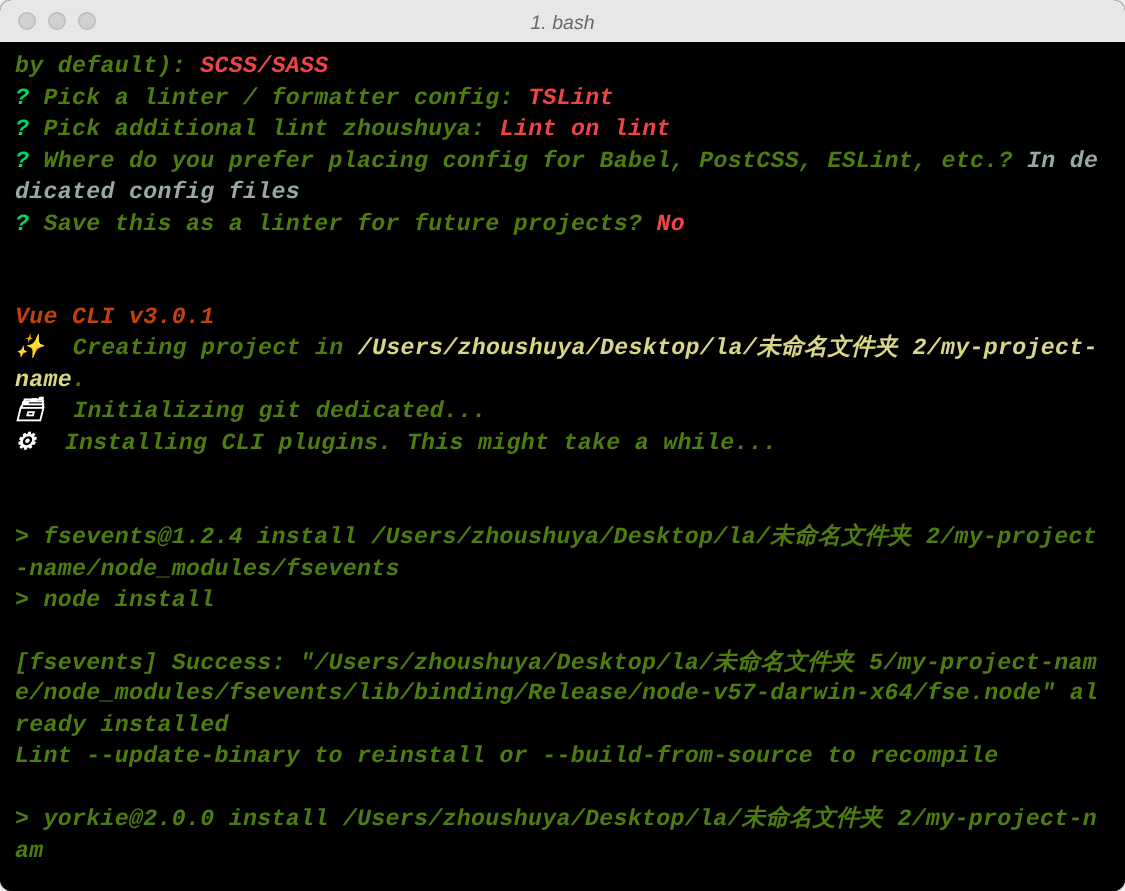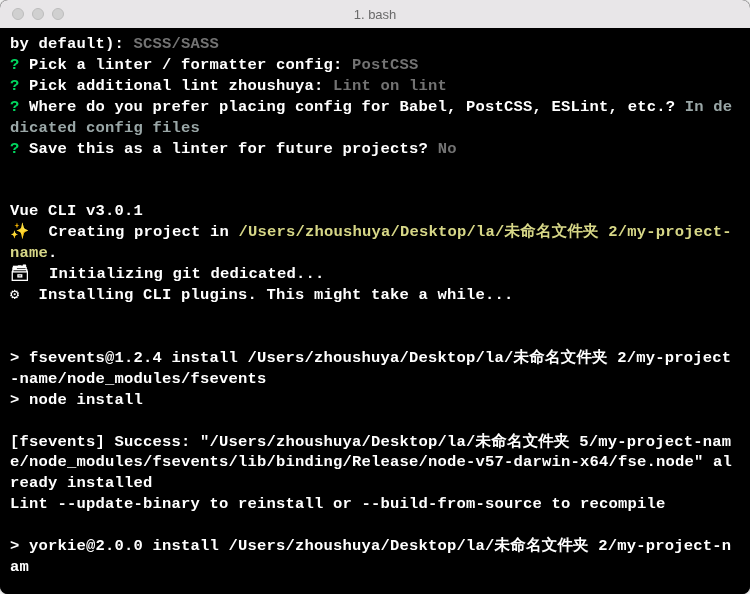--- a/index.html
+++ b/index.html
@@ -14,20 +14,21 @@
   }
   .window {
     width: 750px;
     height: 594px;
     background: #000;
     border-radius: 8px;
     overflow: hidden;
     display: flex;
     flex-direction: column;
     box-shadow: 0 0 0 1px #ccc;
+    font-style: italic;
   }
   .titlebar {
     height: 28px;
     background: #e8e6e8;
     display: flex;
     align-items: center;
     position: relative;
     flex-shrink: 0;
   }
   .traffic {
@@ -57,43 +58,43 @@
     color: #fff;
     padding: 6px 10px 0 10px;
     font-size: 15.5px;
     line-height: 1.35;
     white-space: pre-wrap;
     word-break: break-all;
     font-weight: 600;
     letter-spacing: 0.2px;
     overflow: hidden;
   }
-  .w   { color: #ffffff; }
-  .c   { color: #737373; } 
+  .w   { color: #4d7c0f; }
+  .c   { color: #ef4444; } 
   .g   { color: #00d75f; } 
   .dim { color: #9aa7a7; } 
-  .blue{ color: #ffffff; font-weight: 700; }
+  .blue{ color: #c2410c; font-weight: 700; }
   .y   { color: #d7d787; } 
 </style>
 </head>
 <body>
 
 <div class="window">
 
   <div class="titlebar">
     <div class="traffic">
       <div class="dot"></div>
       <div class="dot"></div>
       <div class="dot"></div>
     </div>
     <div class="title">1. bash</div>
   </div>
 
   <div class="term"><span class="w">by default): </span><span class="c">SCSS/SASS</span>
-<span class="g">?</span><span> </span><span class="w">Pick a linter / formatter config:</span><span> </span><span class="c">PostCSS</span>
+<span class="g">?</span><span> </span><span class="w">Pick a linter / formatter config:</span><span> </span><span class="c">TSLint</span>
 <span class="g">?</span><span> </span><span class="w">Pick additional lint zhoushuya:</span><span> </span><span class="c">Lint on lint</span>
 <span class="g">?</span><span> </span><span class="w">Where do you prefer placing config for Babel, PostCSS, ESLint, etc.?</span><span> </span><span class="dim">In dedicated config files</span>
 <span class="g">?</span><span> </span><span class="w">Save this as a linter for future projects?</span><span> </span><span class="c">No</span>
 <span></span>
 <span></span>
 <span class="blue">Vue CLI v3.0.1</span>
 <span>✨</span><span class="w">  Creating project in </span><span class="y">/Users/zhoushuya/Desktop/la/未命名文件夹 2/my-project-name</span><span class="w">.</span>
 <span>🗃</span><span class="w">  Initializing git dedicated...</span>
 <span>⚙</span><span class="w">  Installing CLI plugins. This might take a while...</span>
 <span></span>

